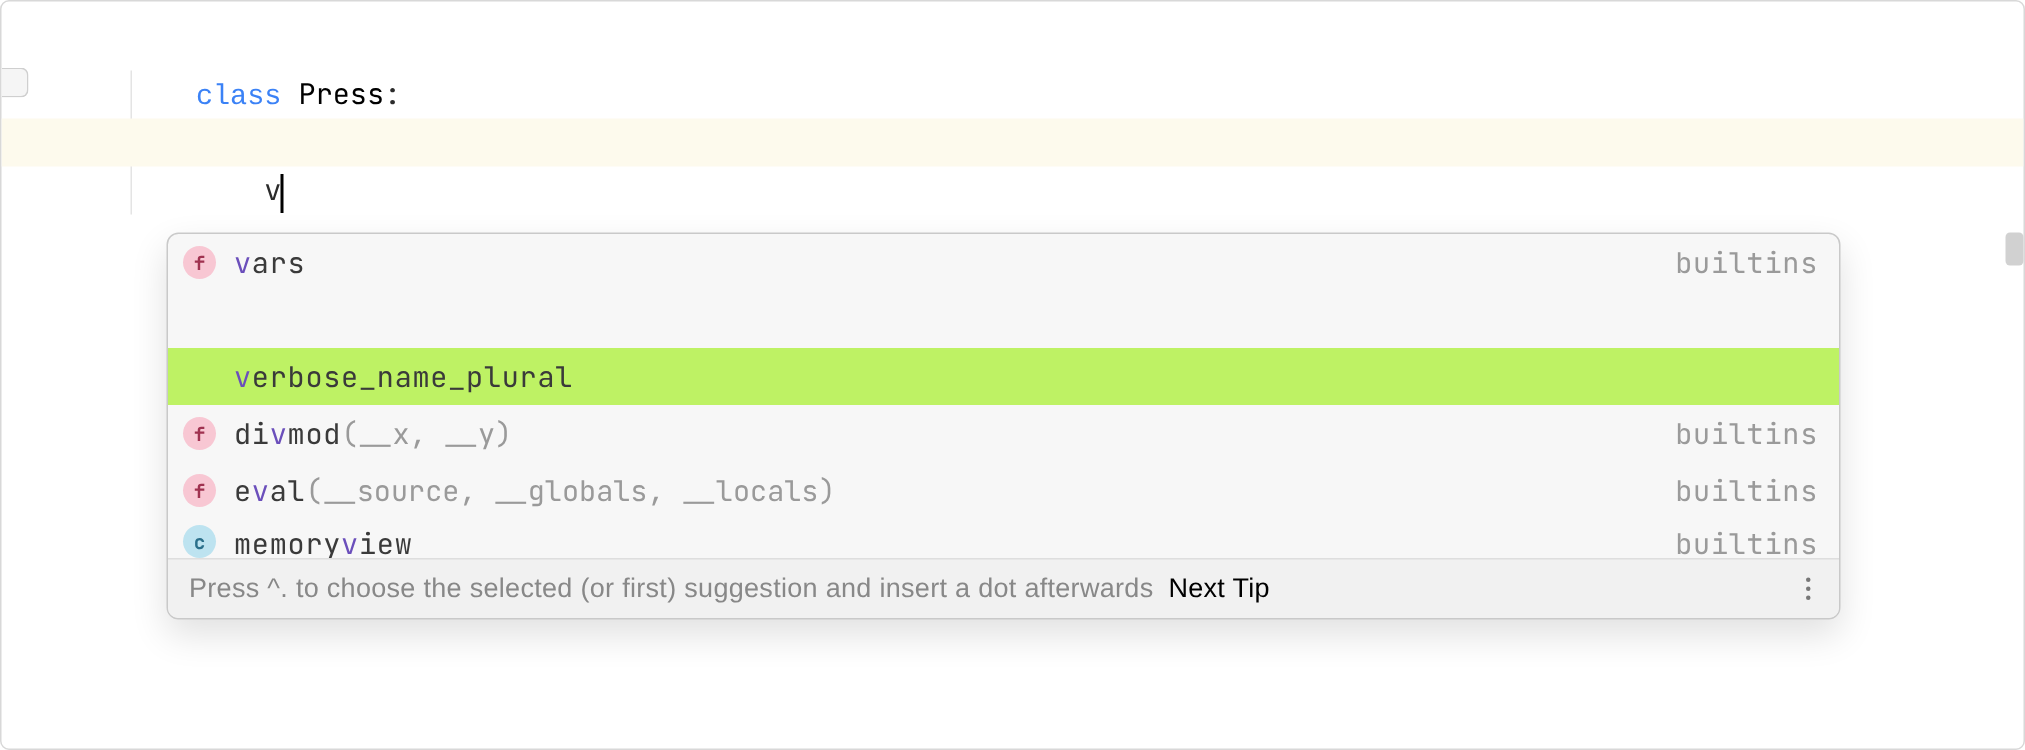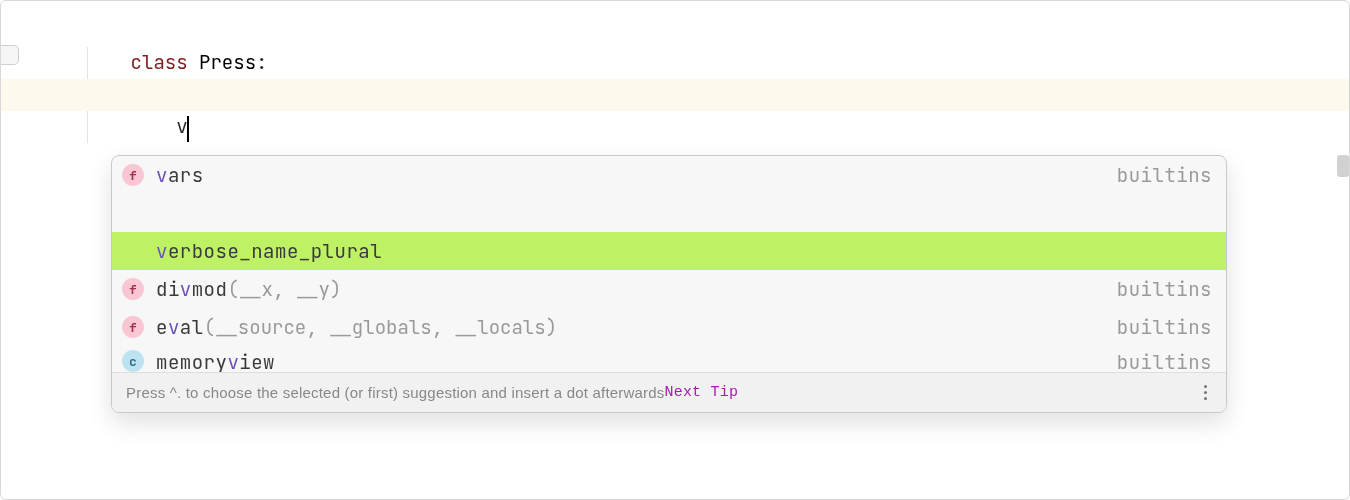--- a/index.html
+++ b/index.html
@@ -38,21 +38,21 @@
     background: #f5f5f5;
   }
   .indent-guide {
     position: absolute;
     left: 86px;
     top: 46px;
     width: 1px;
     height: 96px;
     background: #e4e4e4;
   }
-  .kw { color: #7f1d1d; }
+  .kw { color: #3b82f6; font-family: Liberation Mono, monospace; }
   .cls { color: #000000; }
   .ident { color: #2b2b2b; }
   .punct { color: #2b2b2b; }
   .str { color: #00727a; font-weight: 500; }
 
   .current-line {
     background: #fdfaed;
   }
   .caret-v {
     position: relative;
@@ -135,29 +135,28 @@
   }
 
   .popup-footer {
     height: 40px;
     background: #f1f1f1;
     border-top: 1px solid #dedede;
     display: flex;
     align-items: center;
     padding: 0 10px 0 14px;
     font-family: -apple-system, "Segoe UI", Arial, sans-serif;
-    font-size: 15px;
+    font-size: 18px;
     color: #888;
     letter-spacing: 0.2px;
   }
   .footer-link {
-    color: #a21caf;
-    margin-left: 0;
+    color: #000000;
+    margin-left: 10px;
     cursor: pointer;
-    font-family: Liberation Mono, monospace;
   }
   .footer-more {
     margin-left: auto;
     width: 22px;
     height: 22px;
     display: flex;
     flex-direction: column;
     align-items: center;
     justify-content: center;
     gap: 3px;

